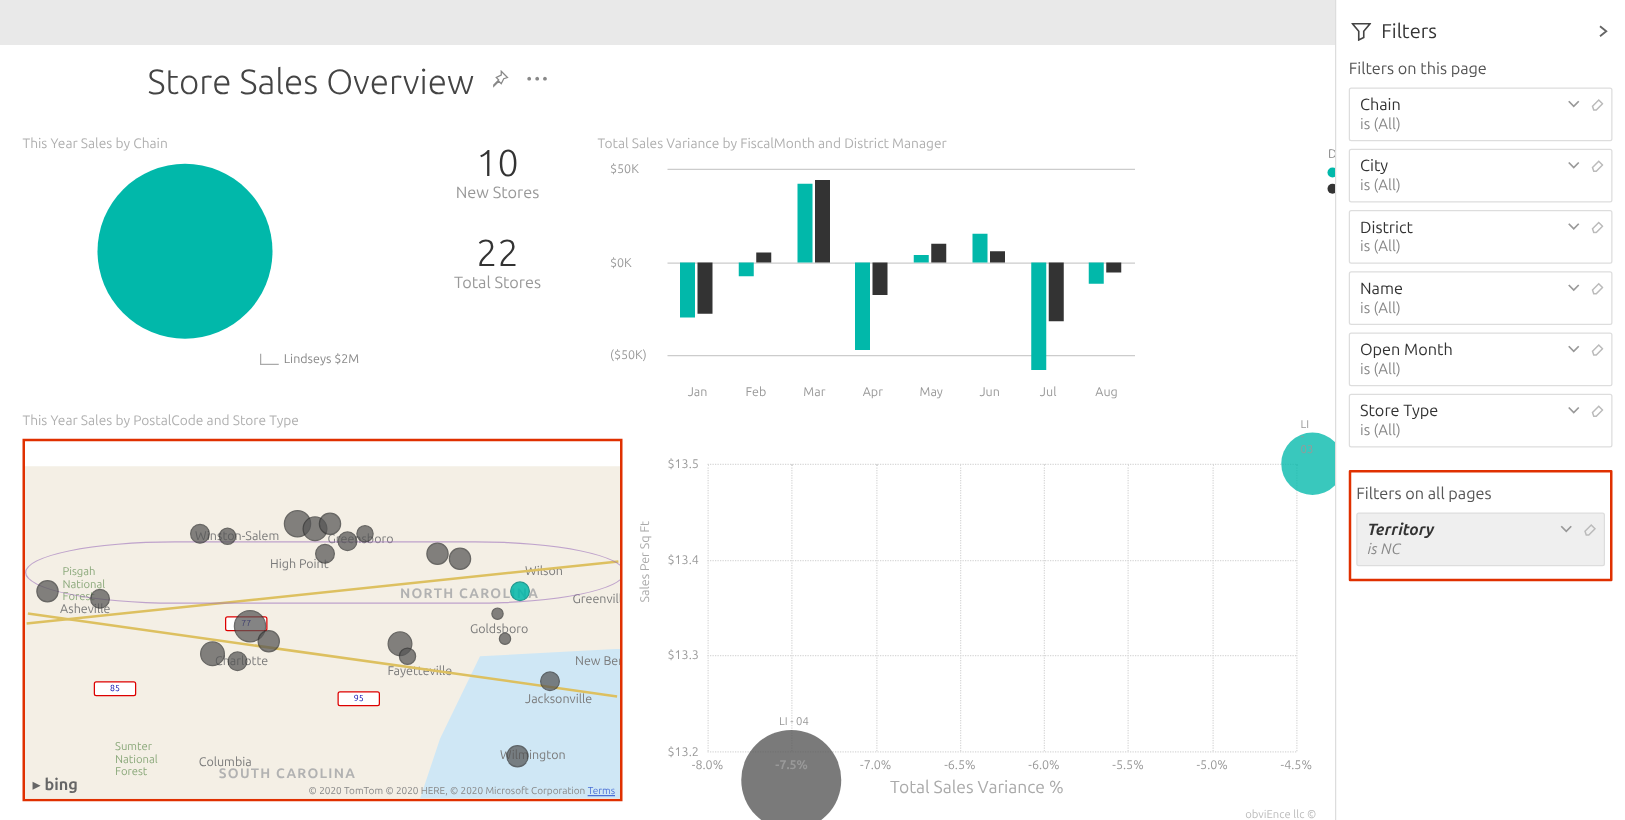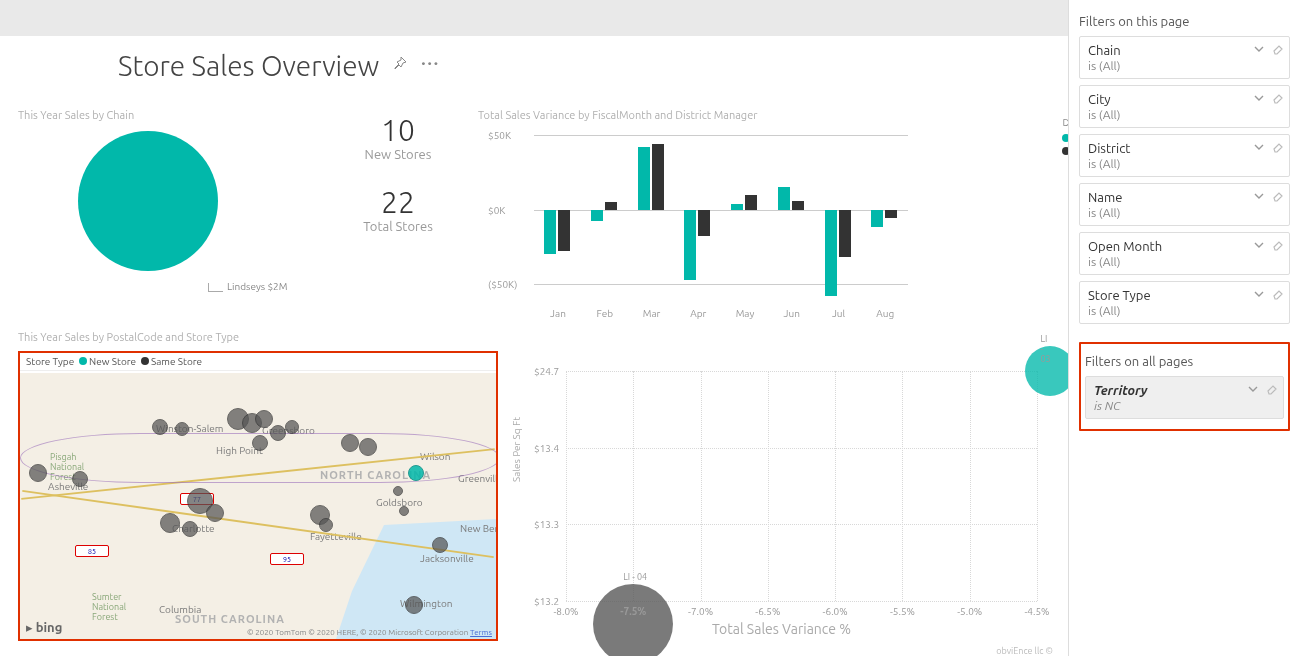--- a/index.html
+++ b/index.html
@@ -152,25 +152,20 @@
             <span class="dot dark"></span>
             <span>Chris Gray</span>
           </div>
       </div>
     </div>
   </div>
 
   <div class="section-label">This Year Sales by PostalCode and Store Type</div>
   <div class="row2">
     <div class="map-card">
-      <div class="map-legend-bar">
-        <span>Store Type</span>
-        &nbsp;<span class="dot teal"></span> <span>New Store</span>
-        &nbsp;<span class="dot dark"></span> <span>Same Store</span>
-      </div>
       <div class="map-bg" id="mapBg">
         <div class="ocean"></div>
 
         <div class="state-label" style="left:300px; top:96px;">NORTH CAROLINA</div>
         <div class="state-label" style="left:155px; bottom:14px;">SOUTH CAROLINA</div>
 
         <div class="forest-label" style="left:30px; top:80px;">Pisgah<br>National<br>Forest</div>
         <div class="forest-label" style="left:72px; bottom:16px;">Sumter<br>National<br>Forest</div>
 
         <div class="city-label" style="left:136px; top:50px;">Winston-Salem</div>
@@ -248,27 +243,40 @@
         <div class="sx-label" style="left: 117.286px; font-weight: bold;">-7.5%</div>
         <div class="sx-label" style="left: 184.571px;">-7.0%</div>
         <div class="sx-label" style="left: 251.857px;">-6.5%</div>
         <div class="sx-label" style="left: 319.143px;">-6.0%</div>
         <div class="sx-label" style="left: 386.429px;">-5.5%</div>
         <div class="sx-label" style="left: 453.714px;">-5.0%</div>
         <div class="sx-label" style="left: 521px;">-4.5%</div>
         <div class="sy-label" style="top: 250px;">$13.2</div>
         <div class="sy-label" style="top: 173.333px;">$13.3</div>
         <div class="sy-label" style="top: 96.6667px;">$13.4</div>
-        <div class="sy-label" style="top: 20px;">$24.7</div>
+        <div class="sy-label" style="top: 20px;">$13.5</div>
       </div>
   </div>
   <div class="obvience">obviEnce llc ©</div>
 </div>
 
 <div class="sidebar">
+  <div class="filters-header">
+    <span>
+      <svg width="16" height="16" viewBox="0 0 16 16">
+          <path d="M1 2h14l-5 6v5l-4 2v-7z" fill="none" stroke="#444" stroke-width="1.3"></path>
+        </svg>
+    </span>
+    <span class="filters-title">Filters</span>
+    <span>
+      <svg width="12" height="12" viewBox="0 0 12 12">
+          <path d="M4 2l5 4-5 4" fill="none" stroke="#666" stroke-width="1.5"></path>
+        </svg>
+    </span>
+  </div>
 
   <div class="filter-section-title">Filters on this page</div>
   <div id="pageFilters">
       <div class="filter-card">
         <div class="filter-name">Chain</div>
         <div class="filter-value">is (All)</div>
         <div class="filter-actions">
           <span>
             <svg width="12" height="12" viewBox="0 0 12 12">
               <path d="M2 4l4 4 4-4" fill="none" stroke="#999" stroke-width="1.4"></path>

